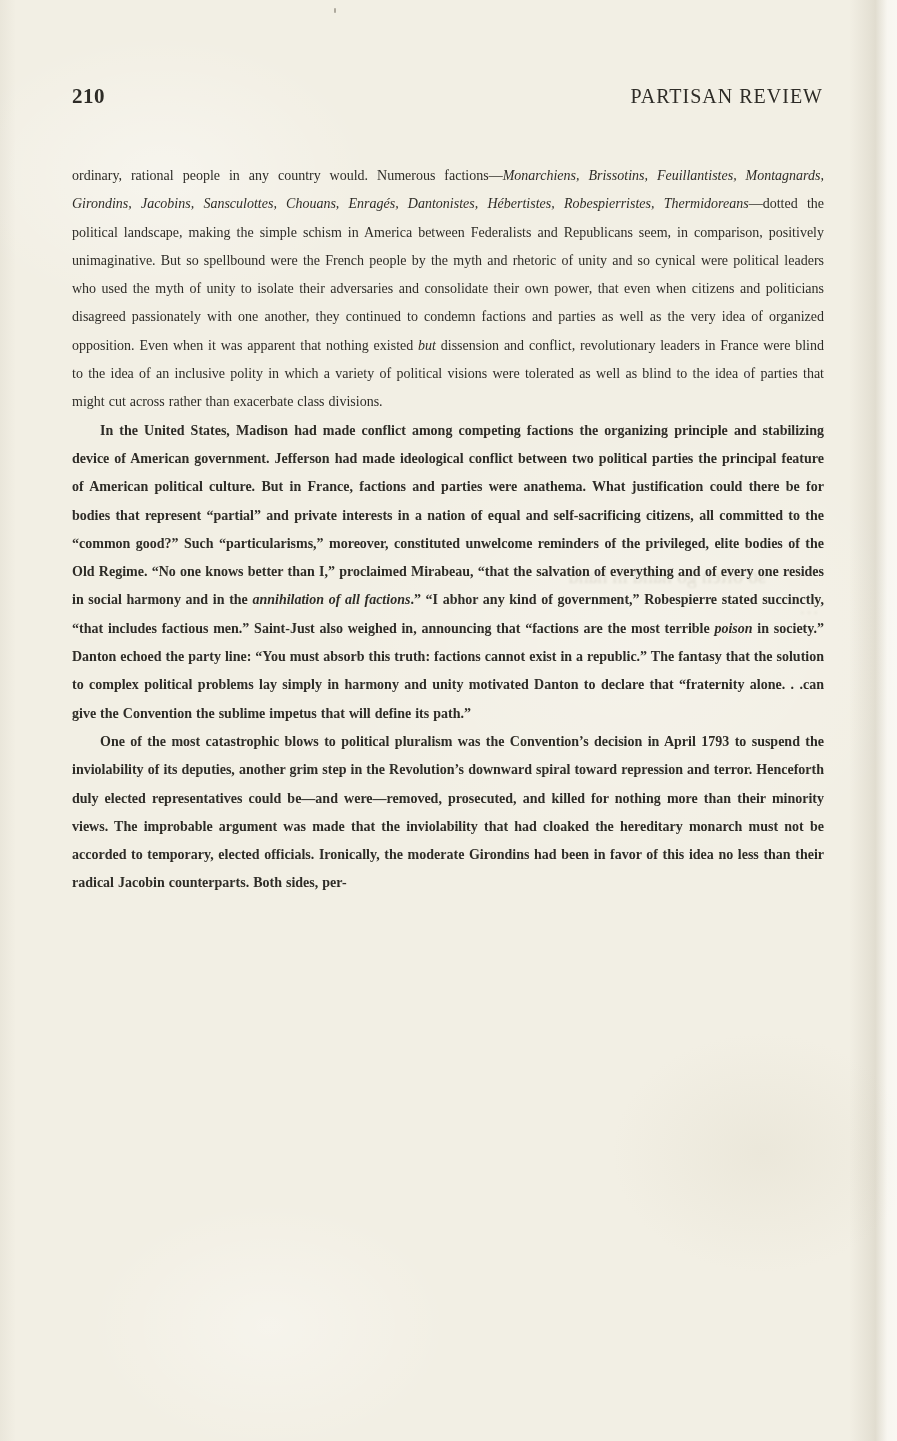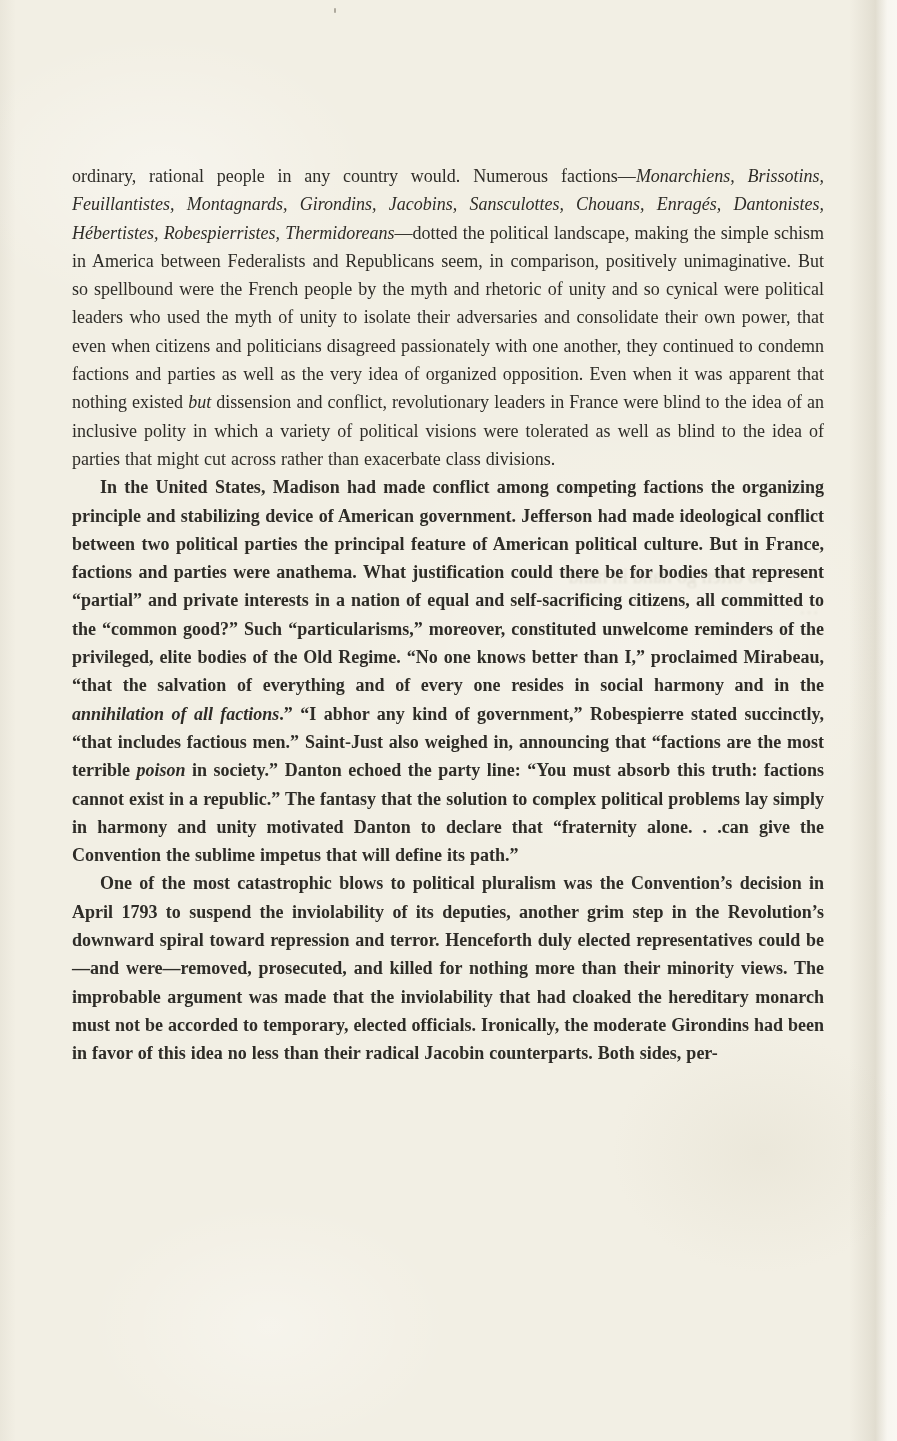--- a/index.html
+++ b/index.html
@@ -64,21 +64,21 @@
   }
   .journal {
     font-size: 20px;
     letter-spacing: 1px;
   }
 
   .body-text {
     position: absolute;
     top: 162px; left: 72px;
     width: 752px;
-    font-size: 18px;
+    font-size: 14px;
     line-height: 28.3px;
     text-align: justify;
     word-spacing: 0.5px;
   }
   .body-text p { margin: 0; }
   .body-text p.indent { text-indent: 28px; font-weight: bold; }
   .body-text i { font-style: italic; }
 
   
   .ghost {
@@ -92,20 +92,24 @@
     white-space: nowrap;
   }
   .ghost-1 { top: 565px; left: 562px; }
   .ghost-2 { top: 596px; right: 78px; opacity: 0.25; }
 </style>
 </head>
 <body>
 
 <div class="page">
 
+  <div class="running-head">
+    <span class="folio">210</span>
+    <span class="journal">PARTISAN REVIEW</span>
+  </div>
 
   <div class="body-text">
       <p class=""><span>ordinary, rational people in any country would. Numerous factions—</span><i>Monarchiens, Brissotins, Feuillantistes, Montagnards, Girondins, Jacobins, Sansculottes, Chouans, Enragés, Dantonistes, Hébertistes, Robespierristes, Thermidoreans</i><span>—dotted the political landscape, making the simple schism in America between Federalists and Republicans seem, in comparison, positively unimaginative. But so spellbound were the French people by the myth and rhetoric of unity and so cynical were political leaders who used the myth of unity to isolate their adversaries and consolidate their own power, that even when citizens and politicians disagreed passionately with one another, they continued to condemn factions and parties as well as the very idea of organized opposition. Even when it was apparent that nothing existed </span><i>but</i><span> dissension and conflict, revolutionary leaders in France were blind to the idea of an inclusive polity in which a variety of political visions were tolerated as well as blind to the idea of parties that might cut across rather than exacerbate class divisions.</span></p>
       <p class="indent"><span>In the United States, Madison had made conflict among competing factions the organizing principle and stabilizing device of American government. Jefferson had made ideological conflict between two political parties the principal feature of American political culture. But in France, factions and parties were anathema. What justification could there be for bodies that represent “partial” and private interests in a nation of equal and self-sacrificing citizens, all committed to the “common good?” Such “particularisms,” moreover, constituted unwelcome reminders of the privileged, elite bodies of the Old Regime. “No one knows better than I,” proclaimed Mirabeau, “that the salvation of everything and of every one resides in social harmony and in the </span><i>annihilation of all factions</i><span>.” “I abhor any kind of government,” Robespierre stated succinctly, “that includes factious men.” Saint-Just also weighed in, announcing that “factions are the most terrible </span><i>poison</i><span> in society.” Danton echoed the party line: “You must absorb this truth: factions cannot exist in a republic.” The fantasy that the solution to complex political problems lay simply in harmony and unity motivated Danton to declare that “fraternity alone. . .can give the Convention the sublime impetus that will define its path.”</span></p>
       <p class="indent"><span>One of the most catastrophic blows to political pluralism was the Convention’s decision in April 1793 to suspend the inviolability of its deputies, another grim step in the Revolution’s downward spiral toward repression and terror. Henceforth duly elected representatives could be—and were—removed, prosecuted, and killed for nothing more than their minority views. The improbable argument was made that the inviolability that had cloaked the hereditary monarch must not be accorded to temporary, elected officials. Ironically, the moderate Girondins had been in favor of this idea no less than their radical Jacobin counterparts. Both sides, per-</span></p>
     </div>
 
   <span class="ghost ghost-1">so often go hand in hand’</span>
   <span class="ghost ghost-2">…</span>
 

